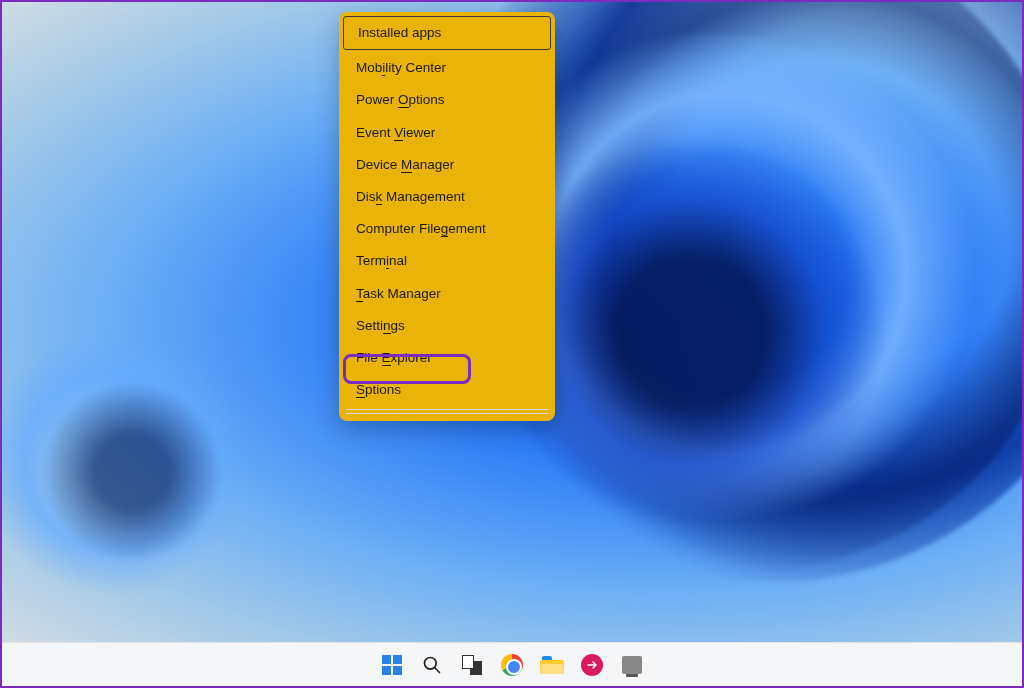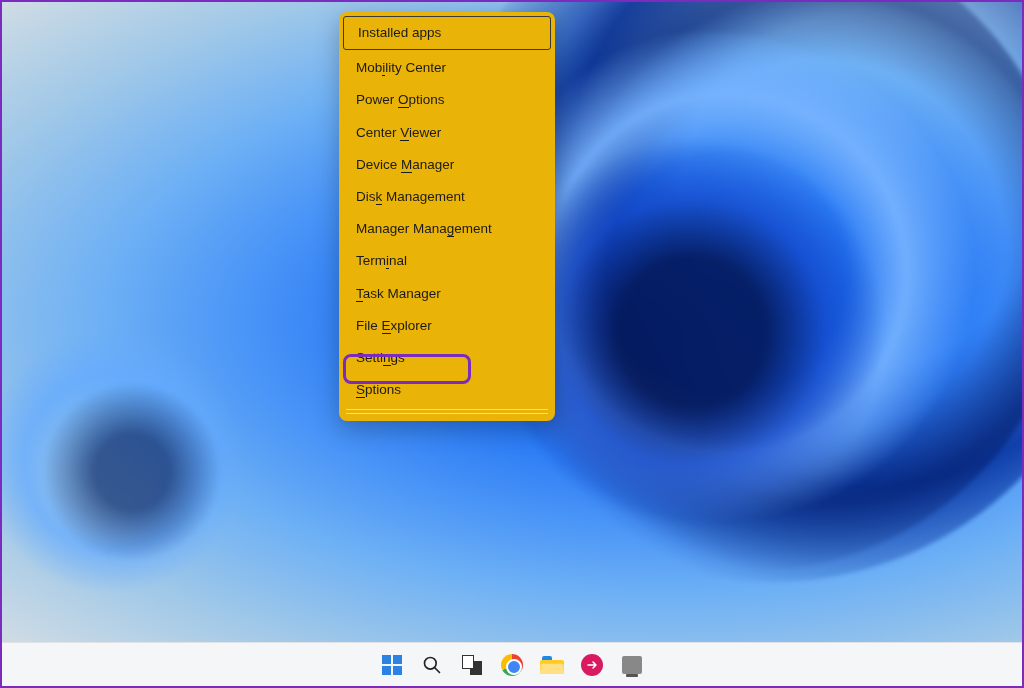--- a/index.html
+++ b/index.html
@@ -184,42 +184,42 @@
     <div class="menu-item first">
       <span>Installed apps</span>
     </div>
     <div class="menu-item">
       <span><span>Mob</span><span class="u">i</span><span>lity Center</span></span>
     </div>
     <div class="menu-item">
       <span><span>Power </span><span class="u">O</span><span>ptions</span></span>
     </div>
     <div class="menu-item">
-      <span><span>Center </span><span class="u">V</span><span>iewer</span></span>
+      <span><span>Event </span><span class="u">V</span><span>iewer</span></span>
     </div>
     <div class="menu-item">
       <span><span>Device </span><span class="u">M</span><span>anager</span></span>
     </div>
     <div class="menu-item">
       <span><span>Dis</span><span class="u">k</span><span> Management</span></span>
     </div>
     <div class="menu-item">
-      <span><span>Manager Mana</span><span class="u">g</span><span>ement</span></span>
+      <span><span>Computer File</span><span class="u">g</span><span>ement</span></span>
     </div>
     <div class="menu-item">
       <span><span>Term</span><span class="u">i</span><span>nal</span></span>
     </div>
     <div class="menu-item">
       <span><span></span><span class="u">T</span><span>ask Manager</span></span>
     </div>
     <div class="menu-item">
+      <span><span>Setti</span><span class="u">n</span><span>gs</span></span>
+    </div>
+    <div class="menu-item">
       <span><span>File </span><span class="u">E</span><span>xplorer</span></span>
-    </div>
-    <div class="menu-item">
-      <span><span>Setti</span><span class="u">n</span><span>gs</span></span>
     </div>
     <div class="menu-item">
       <span><span></span><span class="u">S</span><span>ptions</span></span>
     </div>
     <div class="menu-sep"></div>
     <div class="menu-sep"></div>
   </div>
 
 <div class="highlight-box highlight-terminal-admin"></div>
 

